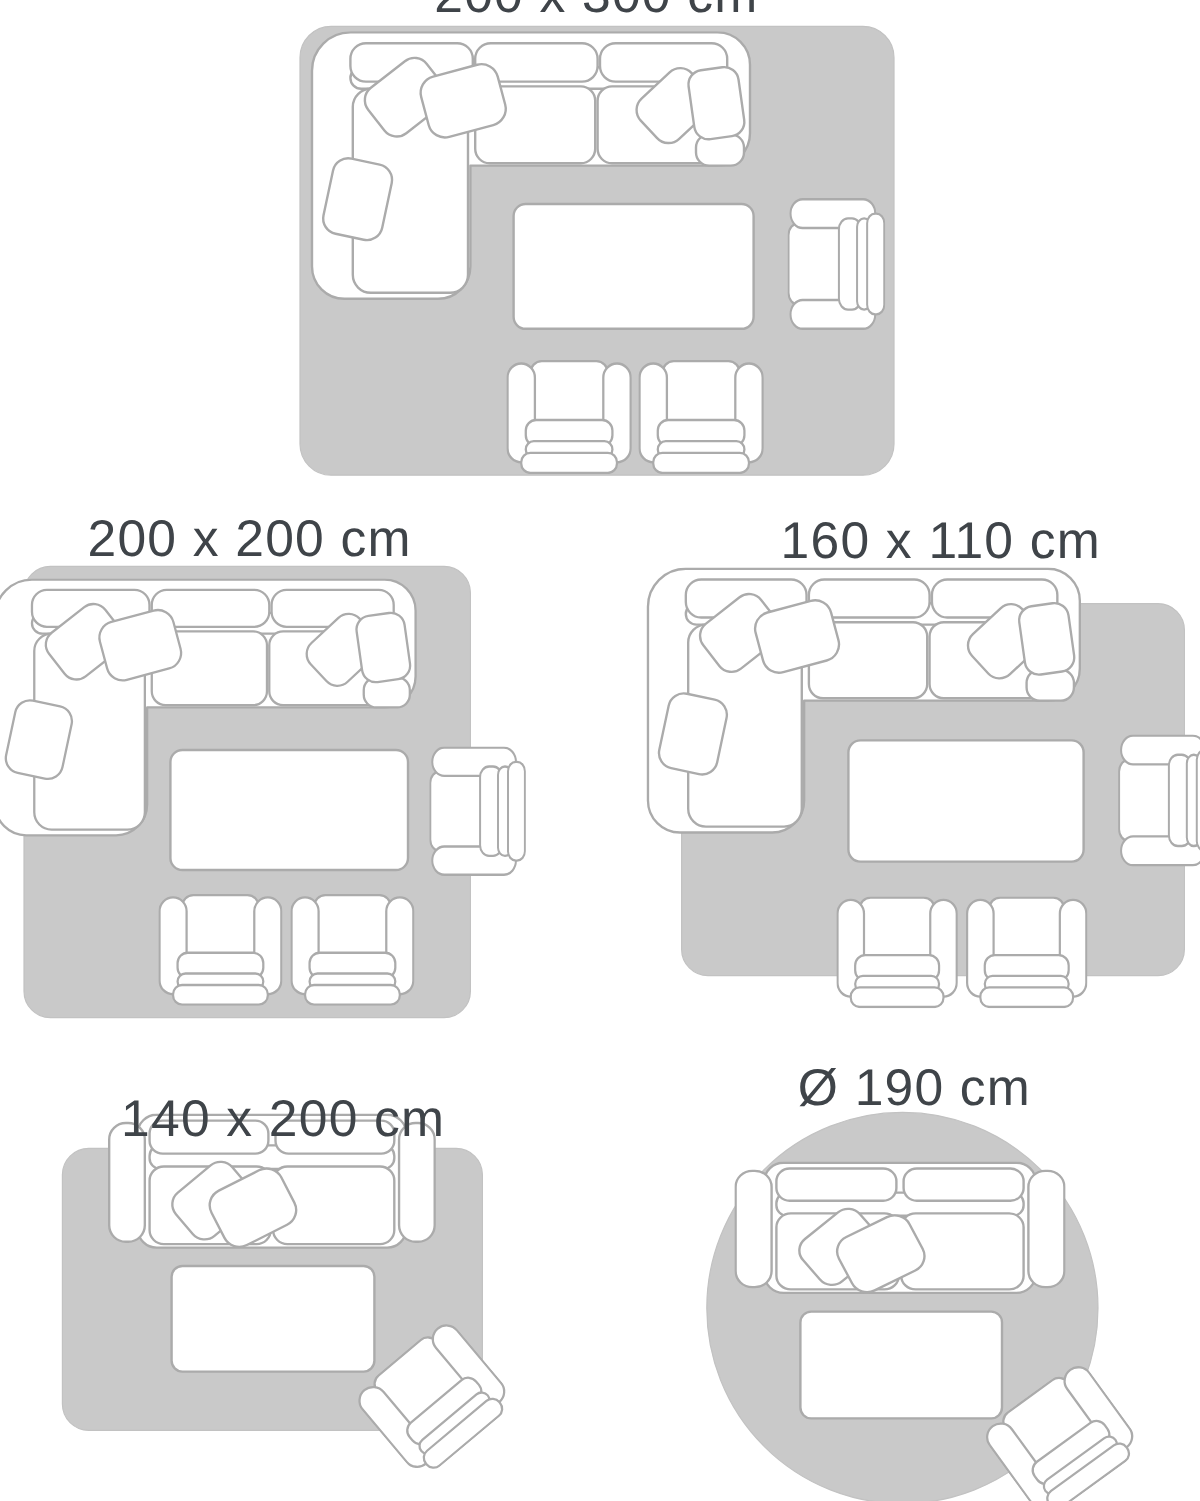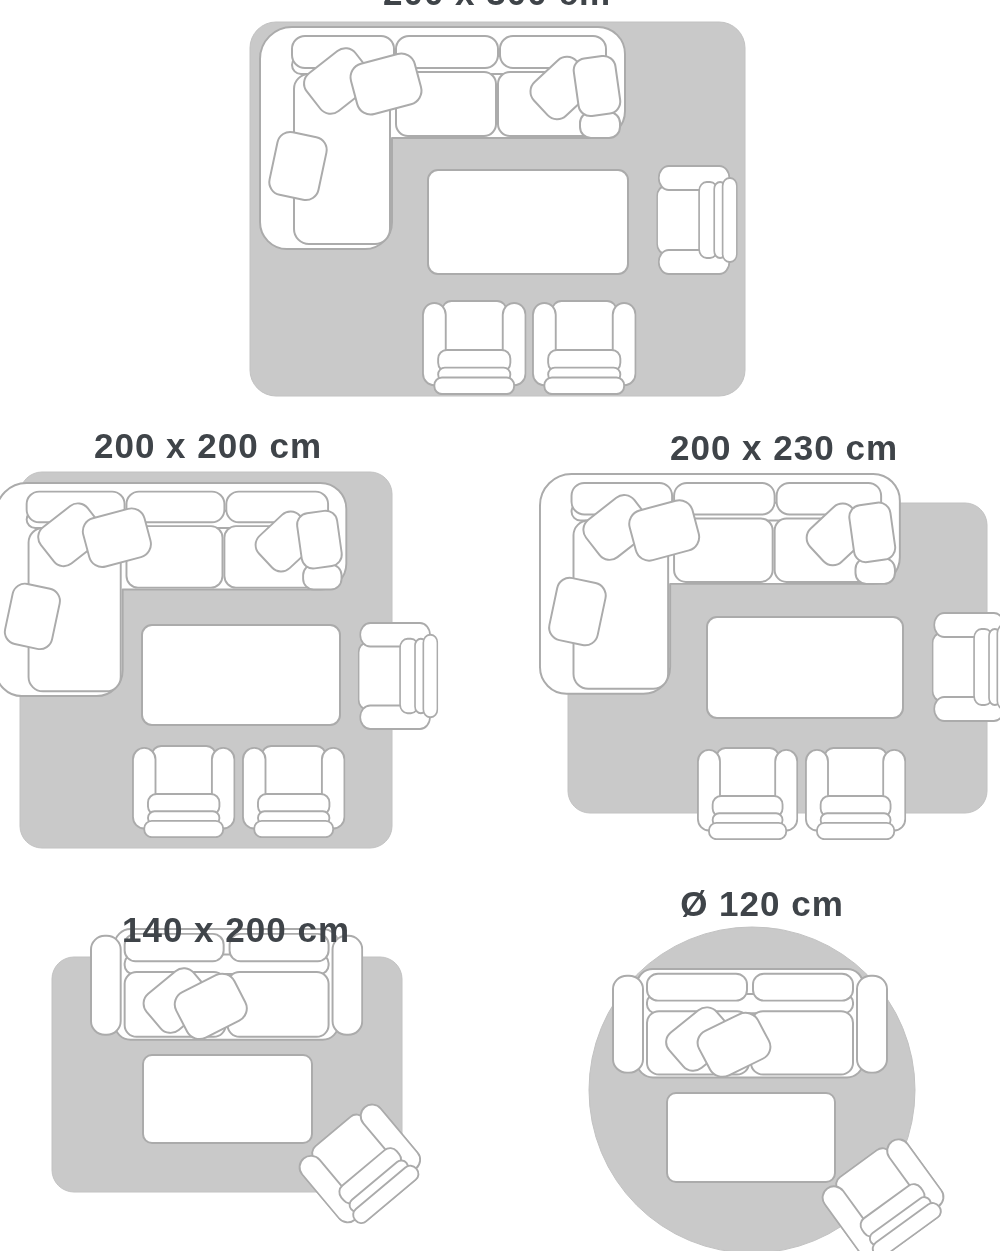--- a/index.html
+++ b/index.html
@@ -9,23 +9,23 @@
     overflow:hidden;
     background:#ffffff;
     font-family:"Liberation Sans", sans-serif;
   }
   .scene{position:absolute;left:0;top:0;}
   .f{fill:#ffffff;stroke:#ababab;stroke-width:2;stroke-linejoin:round;}
   .rug{fill:#c9c9c9;stroke:#c2c2c2;stroke-width:1;}
   .size-title{
     position:absolute;
     transform:translateX(-50%);
-    font-size:35px;
+    font-size:43px;
     line-height:1;
-    font-weight:700;
+    font-weight:400;
     letter-spacing:1px;
     color:#3f4449;
     white-space:nowrap;
     -webkit-user-select:none;user-select:none;
   }
 </style>
 </head>
 <body>
 
 <div class="canvas">
@@ -158,19 +158,19 @@
       <g transform="translate(885,1200) rotate(-36) scale(0.95) translate(-55,-48.5)">
         <use href="#armchair" width="110" height="97"></use>
       </g>
     </g>
   </svg>
 
   <div class="size-title" style="left:497px; top:-25px;">200 x 300 cm</div>
 
   <div class="size-title" style="left:208px; top:428px;">200 x 200 cm</div>
 
-  <div class="size-title" style="left:784px; top:430px;">200 x 230 cm</div>
+  <div class="size-title" style="left:784px; top:430px;">160 x 110 cm</div>
 
   <div class="size-title" style="left:236px; top:912px;">140 x 200 cm</div>
 
-  <div class="size-title" style="left:762px; top:886px;">Ø 120 cm</div>
+  <div class="size-title" style="left:762px; top:886px;">Ø 190 cm</div>
 
 </div>
 
 </body></html>

